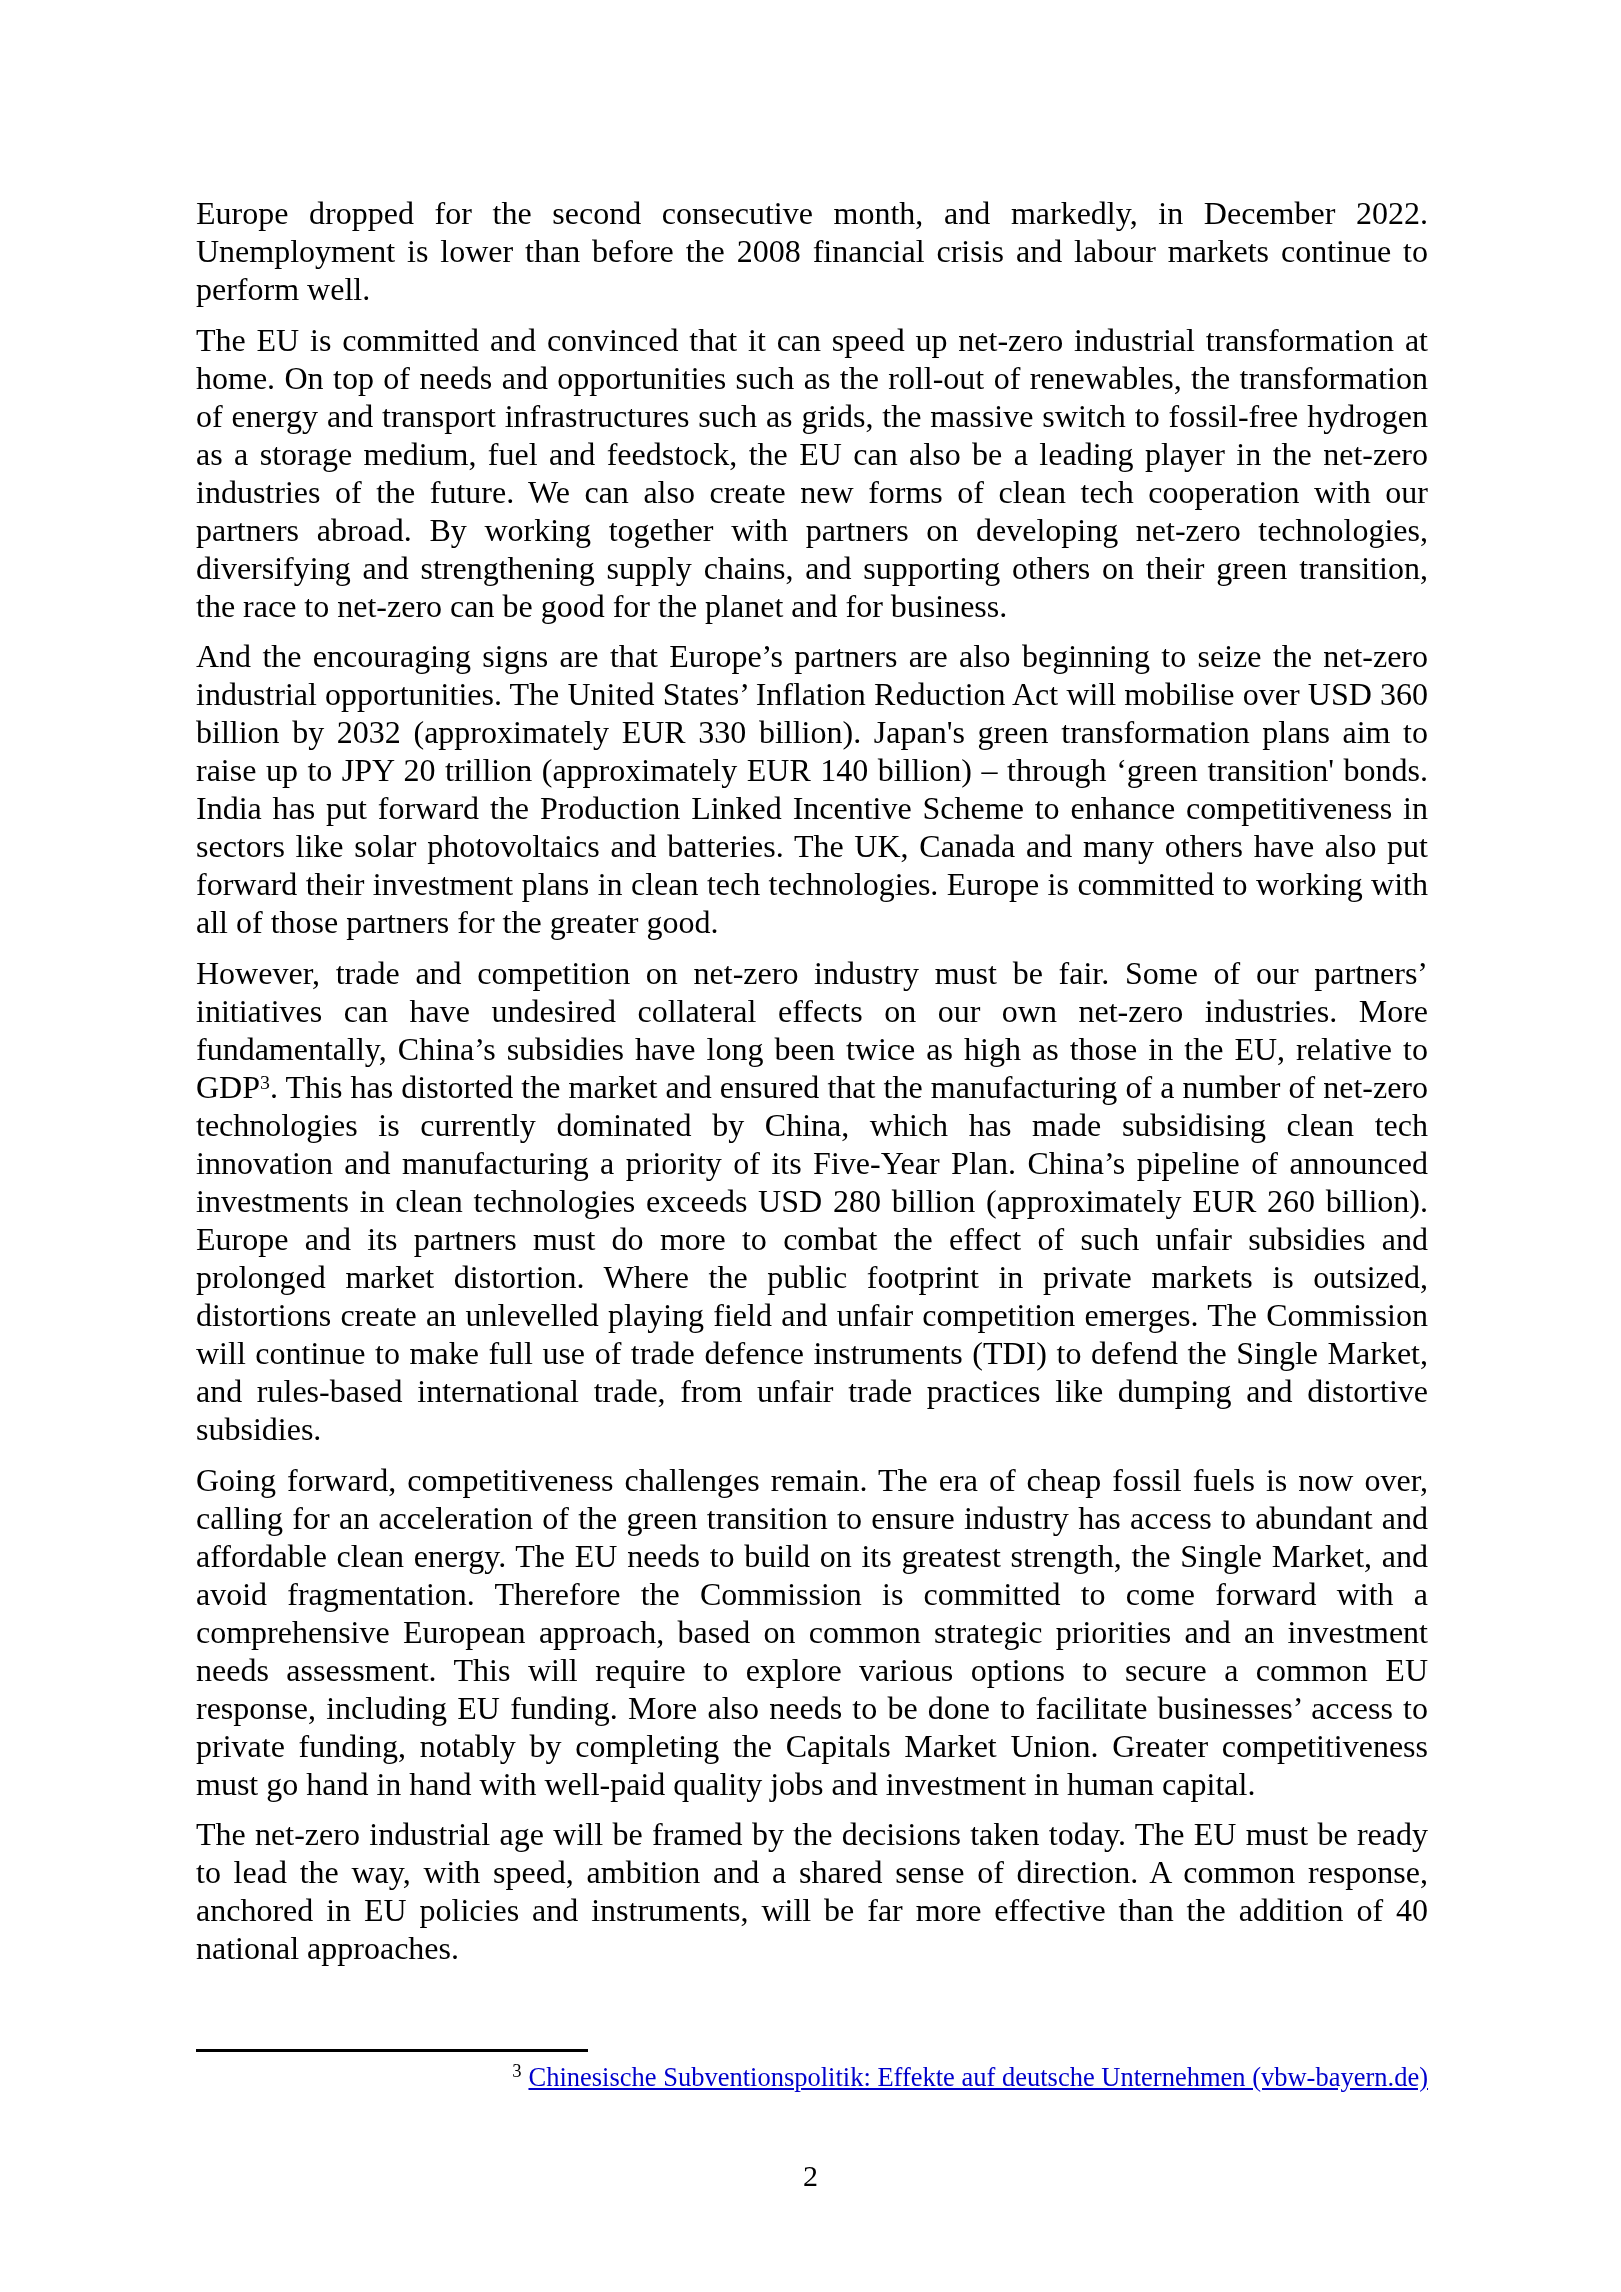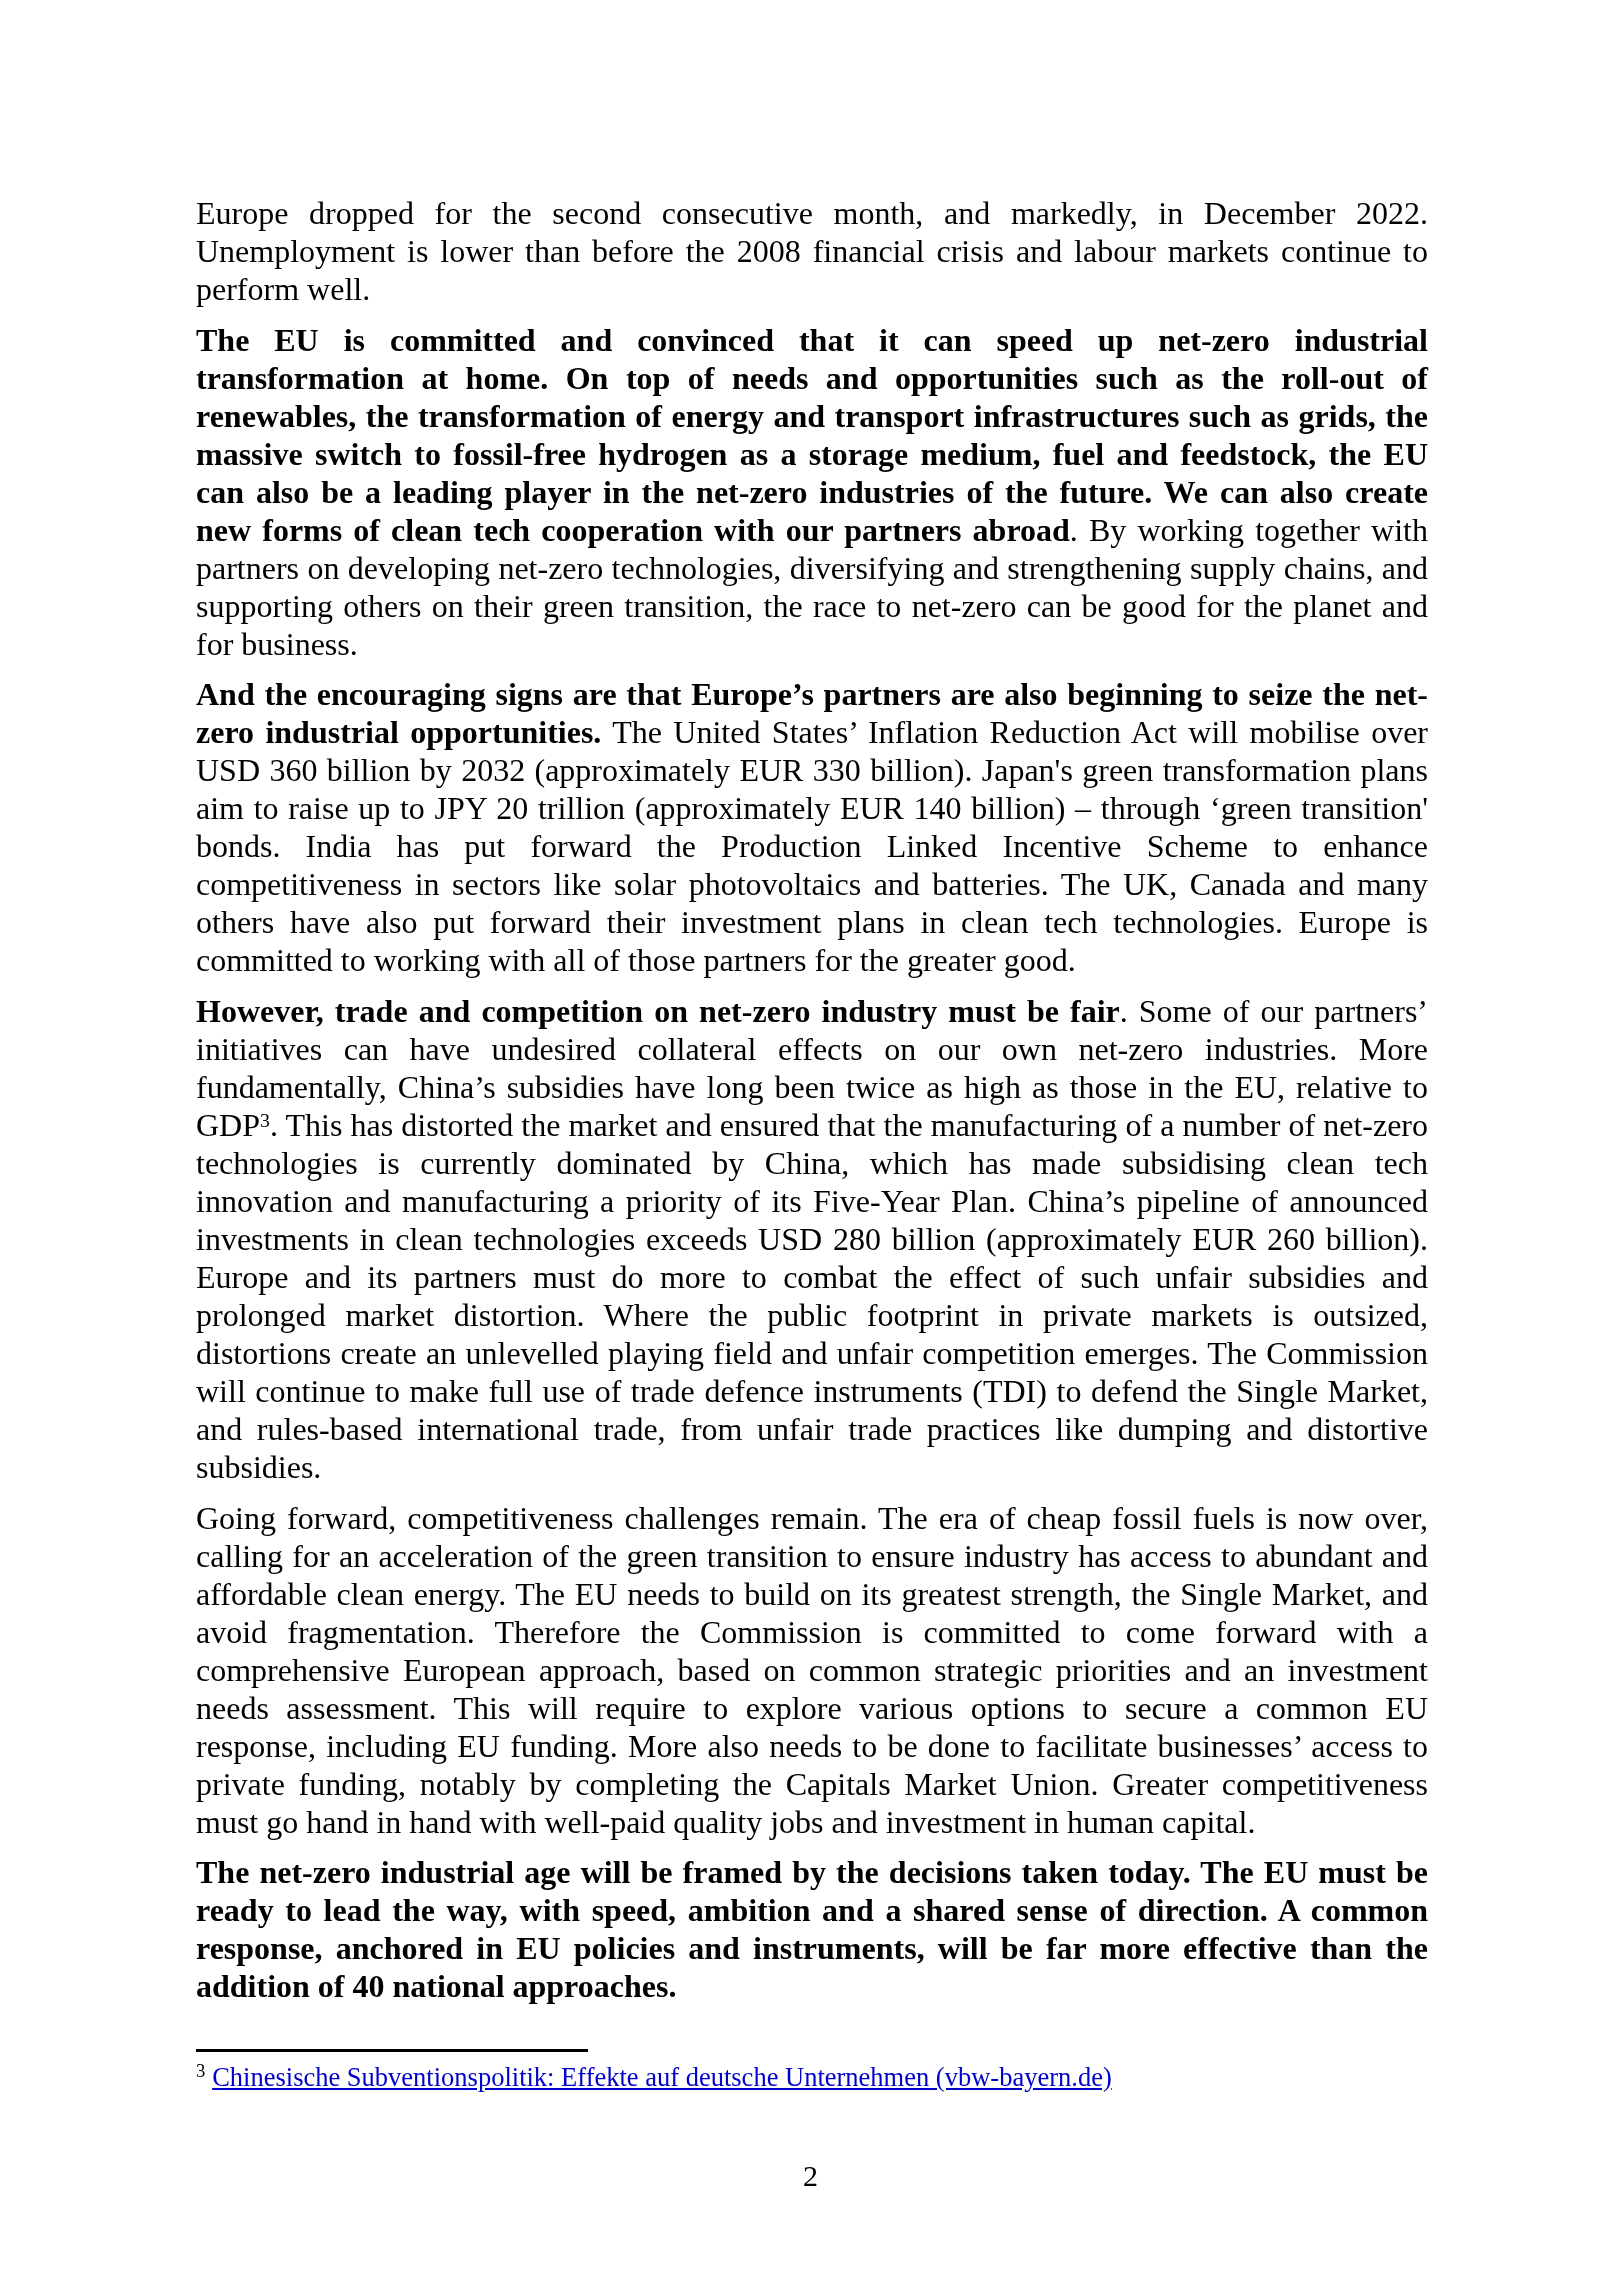--- a/index.html
+++ b/index.html
@@ -24,34 +24,35 @@
     width: 1232px;
     font-size: 32px;
     line-height: 38px;
     text-align: justify;
   }
   .content p {
     margin: 0 0 12.7px 0;
     padding: 0;
   }
   .content b {
-    font-weight: bold;
+    font-weight: normal;
   }
   sup.inline-ref {
     font-size: 0.62em;
     line-height: 0;
     position: relative;
     vertical-align: baseline;
     top: -0.45em;
   }
   .footnote-area {
     position: absolute;
     top: 2049px;
     left: 196px;
     width: 1232px;
+    text-align: right;
   }
   .footnote-separator {
     width: 392px;
     height: 0;
     border-top: 3.9px solid #000000;
     margin-bottom: 8.8px;
   }
   .footnote-line {
     font-size: 26.5px;
     line-height: 33px;

